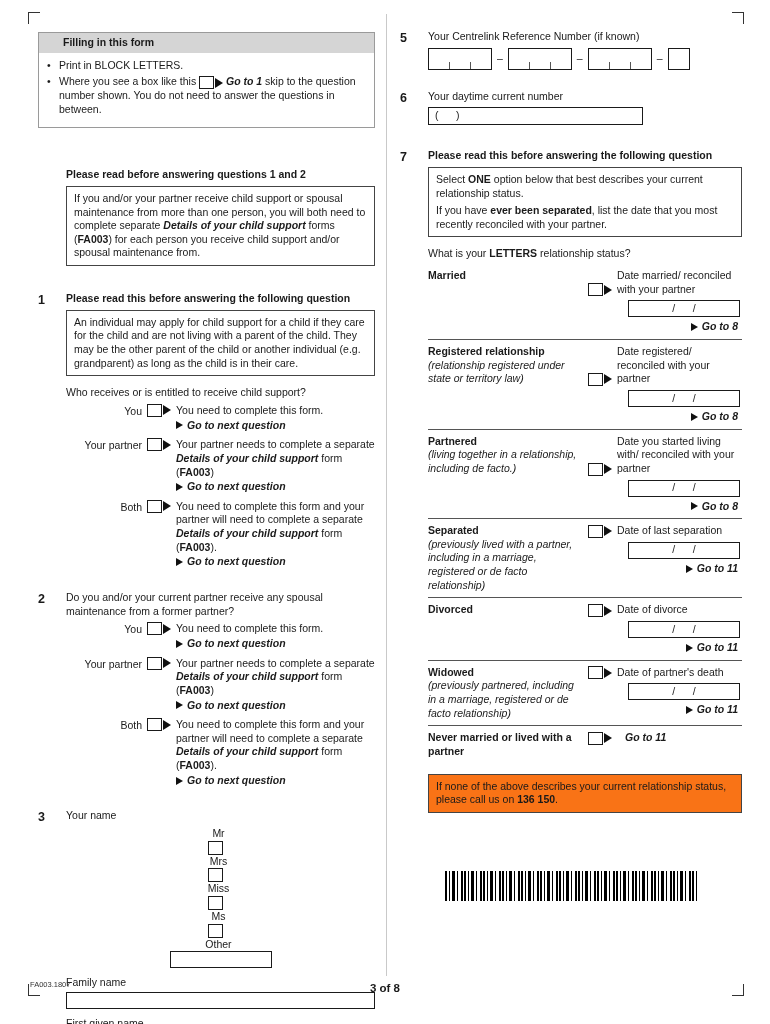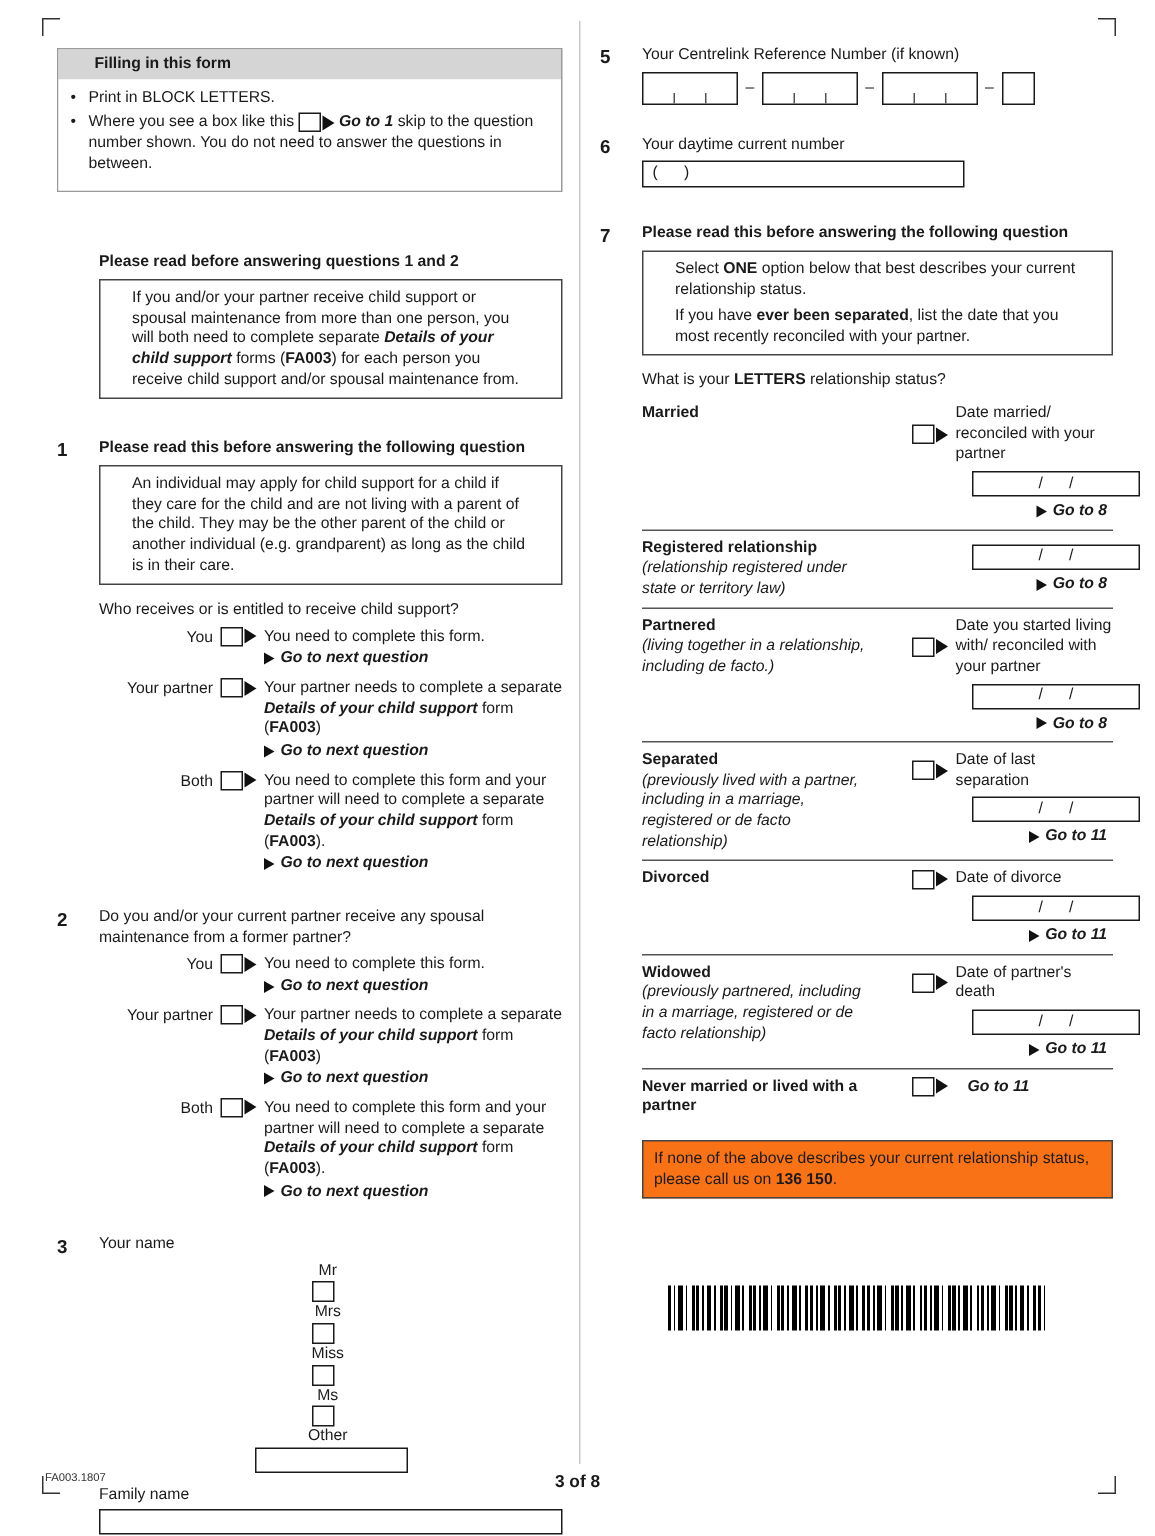--- a/index.html
+++ b/index.html
@@ -39,21 +39,21 @@
 
   .goto-line { display:flex; align-items:center; }
   .goto-text { font-weight:bold; font-style:italic; margin-left:4px; }
 
   
   .qblock { display:flex; margin-bottom:16px; }
   .qnum { width:28px; flex:none; font-weight:bold; font-size:12.5px; }
   .qbody { flex:1; min-width:0; }
   .qheading { font-weight:bold; margin-bottom:4px; }
   .qplain { margin-bottom:4px; }
-  .notebox { border:1px solid #444; padding:5px 21px; margin:3px 0 10px; background:#fff; }
+  .notebox { border:1px solid #444; padding:5px 7px; margin:3px 0 10px; background:#fff; }
 
   
   .opt { display:flex; margin-bottom:2px; }
   .opt-label { width:76px; flex:none; text-align:right; padding-top:1px; }
   .opt .cbarr { flex:none; margin:0 5px 0 5px; align-self:flex-start; }
   .opt-text { flex:1; min-width:0; }
   .opt-text .goto-line { margin:1px 0 4px; }
   .opt-text .goto-line .tri { border-left-width:7px; border-top-width:4px; border-bottom-width:4px; }
 
   
@@ -71,27 +71,27 @@
   .crn-group { position:relative; width:64px; height:22px; border:1px solid #1a1a1a; background:#fff; }
   .crn-tick { position:absolute; bottom:0; width:1px; height:7px; background:#555; }
   .crn-tick.t1 { left:33%; } .crn-tick.t2 { left:66%; }
   .crn-dash { margin:0 5px; }
   .crn-single { width:22px; height:22px; border:1px solid #1a1a1a; background:#fff; }
 
   .phone-box { width:215px; height:18px; border:1px solid #1a1a1a; display:flex; align-items:center; padding-left:6px; margin-top:3px; background:#fff; }
 
   
   .rel-table { margin-top:6px; }
-  .rel-row { display:flex; border-top:1px solid #555; padding:5px 0 5px;gap:20px; }
+  .rel-row { display:flex; border-top:1px solid #555; padding:5px 0 5px; }
   .rel-row.first { border-top:none; padding-top:2px; }
   .rel-left { width:160px; flex:none; padding-right:6px; }
   .rel-right { flex:1; min-width:0; }
   .rel-label { font-weight:bold; }
   .rel-desc { font-style:italic; }
-  .rel-head { display:flex; align-items:center; }
+  .rel-head { display:flex; align-items:flex-end; }
   .rel-head .cbarr { flex:none; margin-right:5px; margin-top:0; }
   .rel-datelabel { flex:1; min-width:0; }
   .rel-datebox { width:112px; height:17px; border:1px solid #1a1a1a; display:flex; align-items:center; justify-content:center; margin:4px 0 3px 40px; background:#fff; }
   .rel-goto { display:flex; justify-content:flex-end; align-items:center; padding-right:4px; }
   .rel-goto .tri { border-left-width:7px; border-top-width:4px; border-bottom-width:4px; }
 
   .nonebox { border:1px solid #444; padding:5px 7px; margin-top:10px; background:#f97316; }
 
   
   .barcode-wrap { margin-top:58px; text-align:center; }
@@ -352,20 +352,27 @@
                 </div>
             </div>
           </div>
 
           <div class="rel-row">
             <div class="rel-left">
               <div class="rel-label">Registered relationship</div>
               <div class="rel-desc">(relationship registered under state or territory law)</div>
             </div>
             <div class="rel-right">
+              <div class="rel-head">
+                <span class="cbarr">
+                    <span class="cb"></span>
+                    <span class="tri"></span>
+                  </span>
+                <span class="rel-datelabel">Date registered/ reconciled with your partner</span>
+              </div>
               <div class="rel-datebox">/&nbsp;&nbsp;&nbsp;&nbsp;&nbsp;&nbsp;/</div>
               <div class="rel-goto">
                   <span class="tri"></span>
                   <span class="goto-text">Go to 8</span>
                 </div>
             </div>
           </div>
 
           <div class="rel-row">
             <div class="rel-left">

